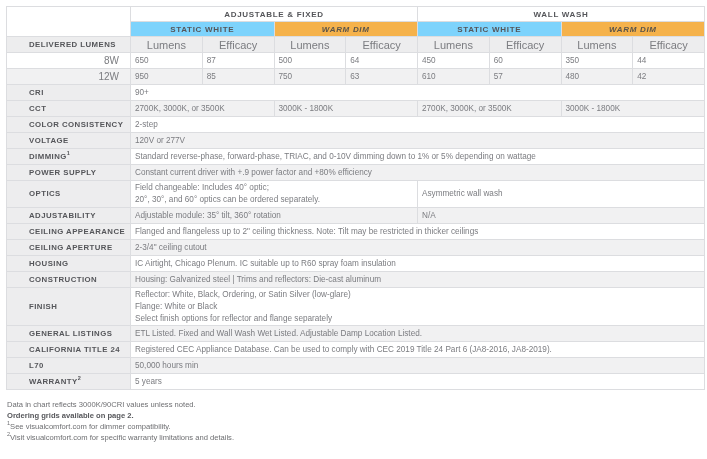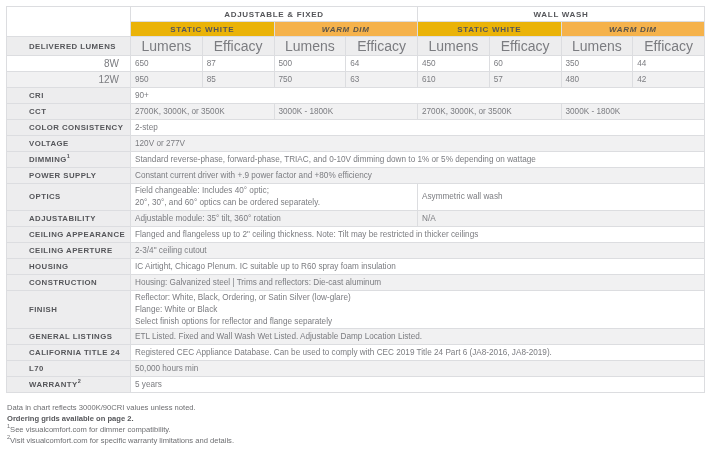--- a/index.html
+++ b/index.html
@@ -31,26 +31,26 @@
   td.wraps{white-space:normal;}
   tr.h16{height:15px;}
   tr.h17{height:16px;}
   .corner{background:#fff;border:1px solid var(--border);}
   .group-h{
     font-size:8px;font-weight:bold;color:var(--labelText);
     text-align:center;letter-spacing:.7px;background:#fff;
   }
   .sub-h{
     font-size:8px;font-weight:bold;color:var(--labelText);
-    text-align:center;letter-spacing:.7px;background:#eab308;
+    text-align:center;letter-spacing:.7px;background:#7dd3fc;
   }
   .sub-h.orange{background:var(--orange);color:#5a5449;font-style:italic;}
   .colhead{
     background:var(--labelBg);color:var(--valueText);
-    font-size:14px;text-align:center;
+    font-size:11px;text-align:center;
   }
   .rowlabel{
     background:var(--labelBg);color:var(--labelText);
     font-size:7.8px;font-weight:bold;letter-spacing:.45px;
     text-align:left;padding-left:22px;
   }
   .watt{
     text-align:right;padding-right:11px;
     color:var(--valueText);font-size:10px;background:#fff;
   }

